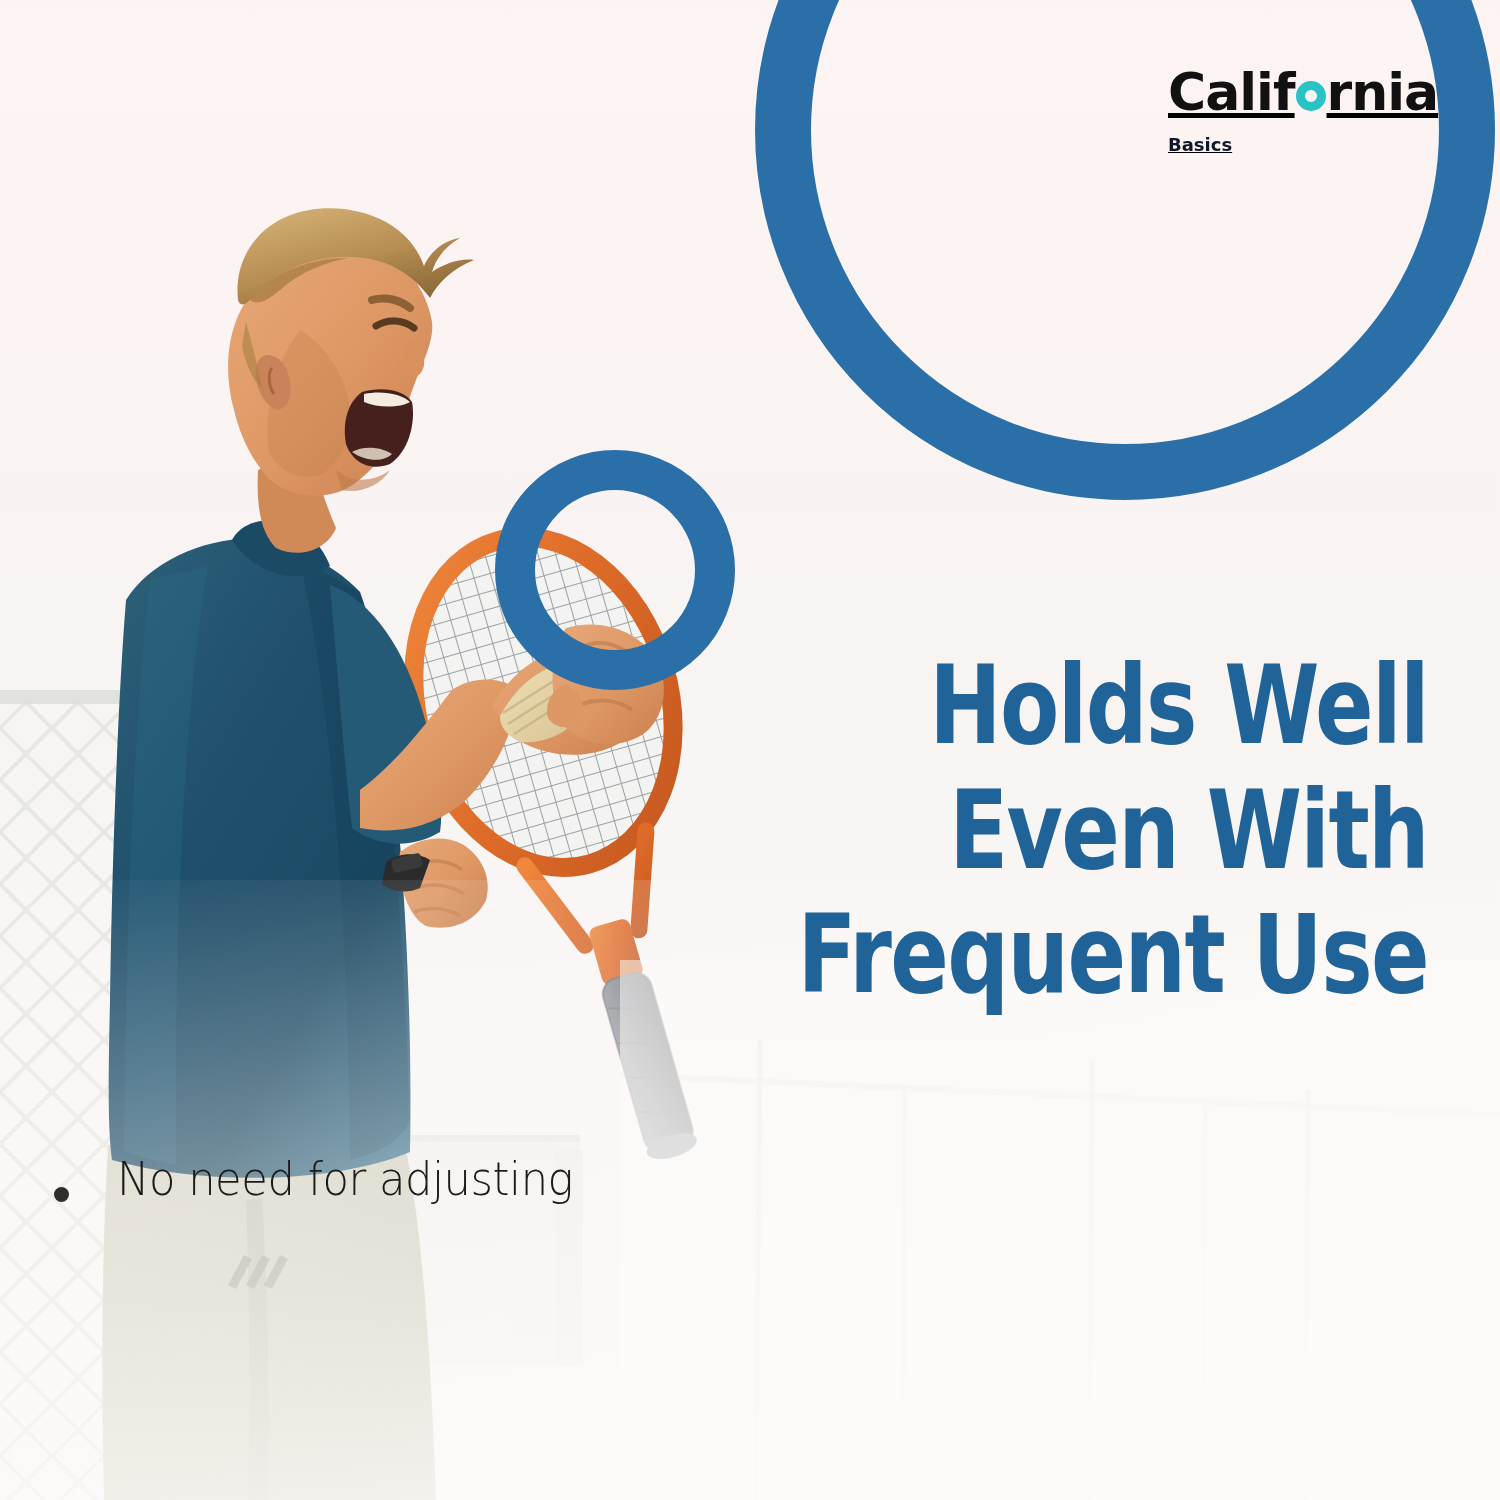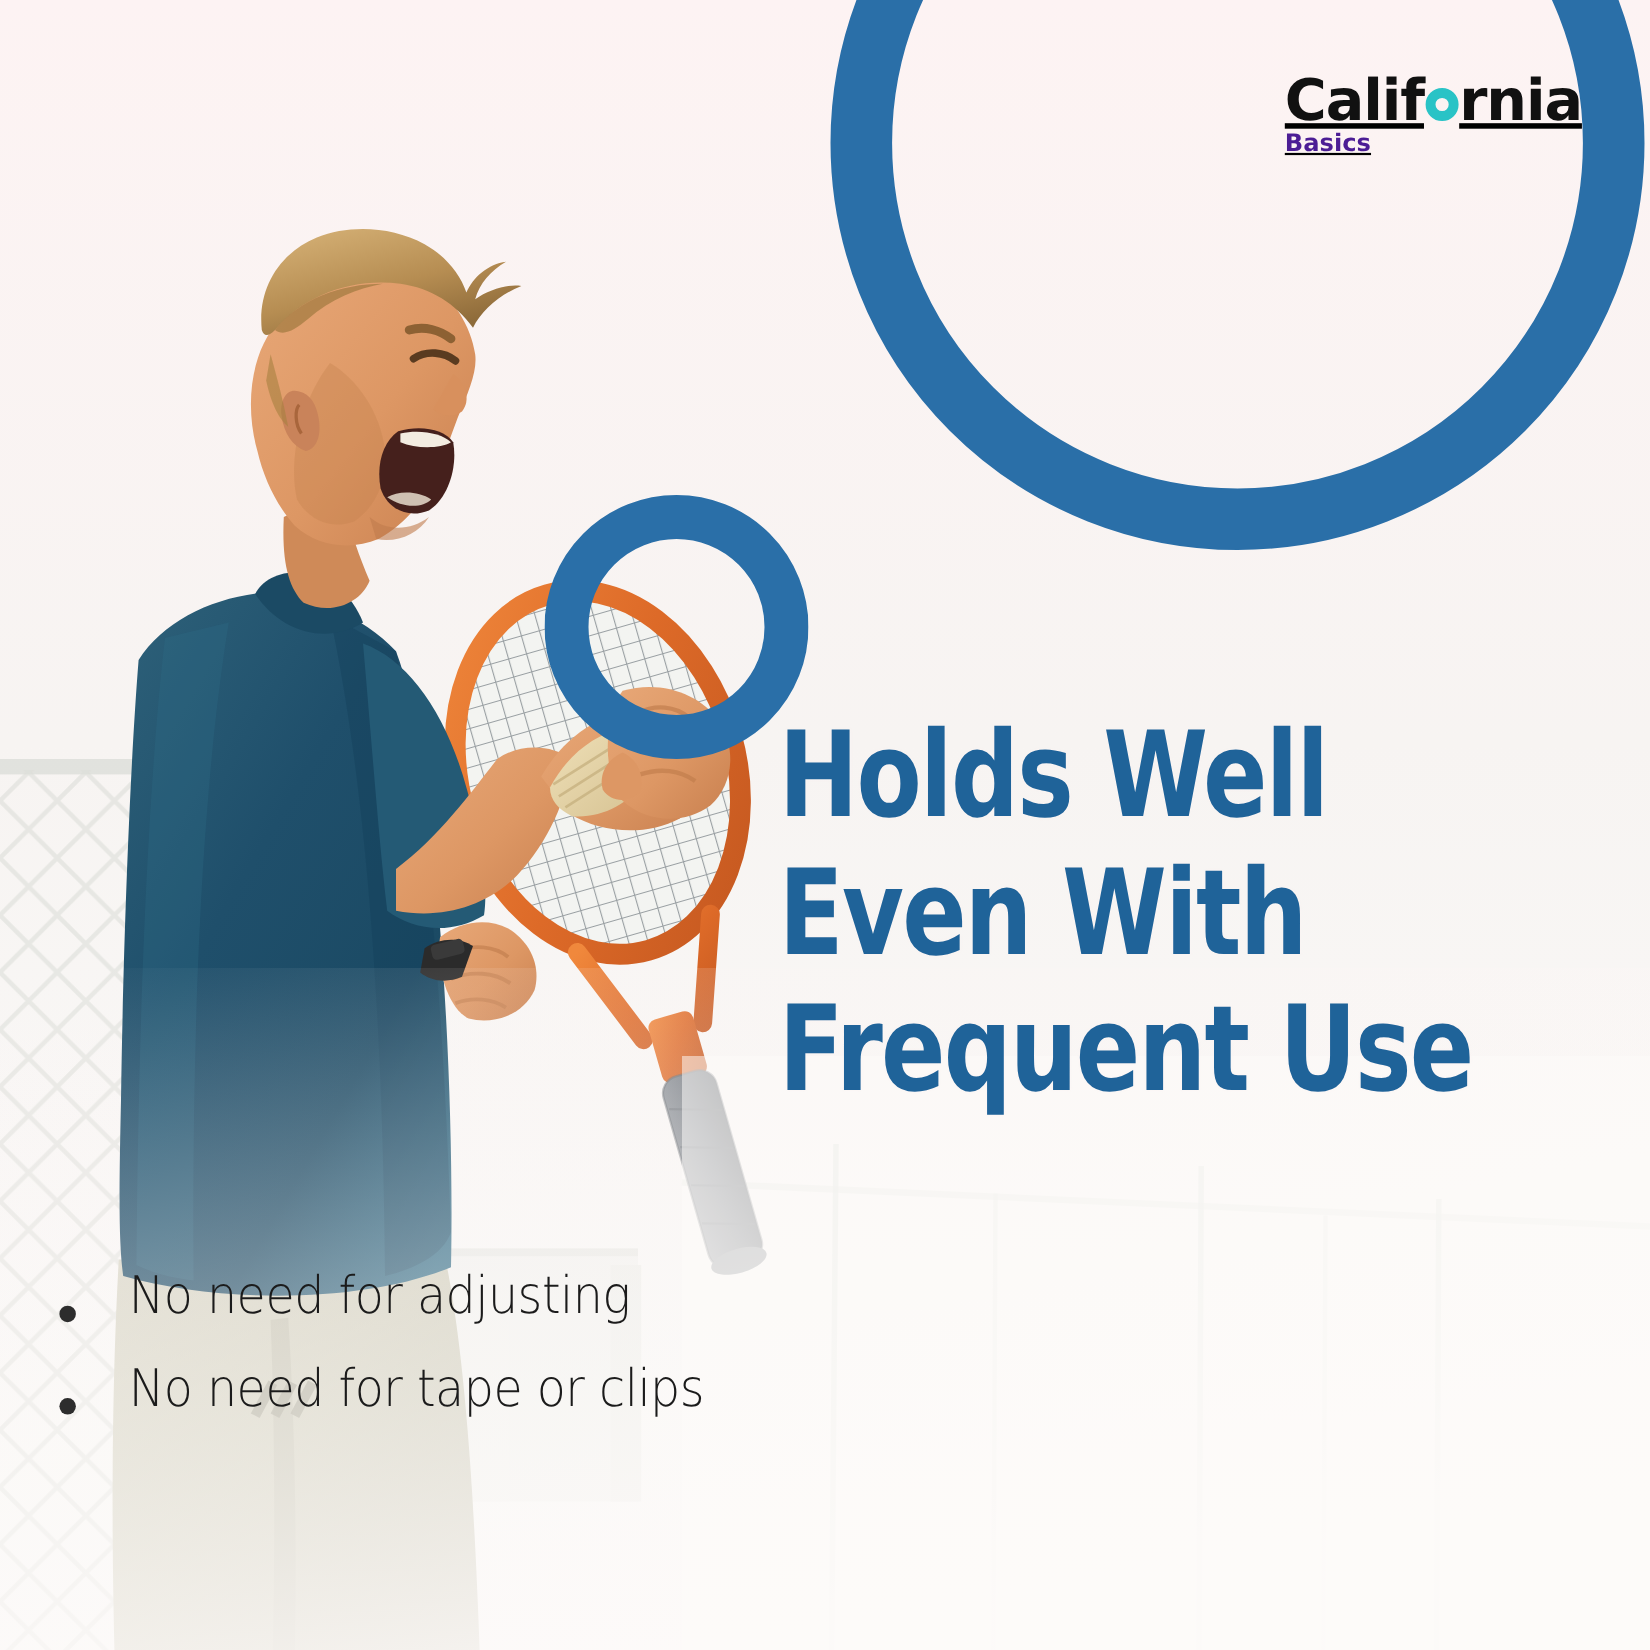--- a/index.html
+++ b/index.html
@@ -47,32 +47,33 @@
     display:inline-block;
     width:30px; height:30px;
     border-radius:50%;
     border:9px solid #29c3c6;
     vertical-align:-1px;
     margin:0 1px;
   }
   #logo-sub {
     font-family:"DejaVu Sans", sans-serif;
     font-weight:bold;
-    font-size:22px;
-    color:#4c1d95;
+    font-size:18px;
+    color:#0f172a;
     letter-spacing:0px;
-    margin-top:0;
+    margin-top:16px;
     margin-right:4px;
   }
 
   
   #headline {
     position:absolute;
     right:72px; top:655px;
     width:900px;
+    text-align:right;
   }
   #headline .hl {
     display:block;
     font-family:"DejaVu Sans", sans-serif;
     font-weight:bold;
     font-size:108px;
     line-height:0.95;
     color:#1f6399;
     letter-spacing:-2px;
     transform:scaleX(0.80);
@@ -362,19 +363,15 @@
     <span class="hl">Holds Well</span>
     <span class="hl">Even With</span>
     <span class="hl">Frequent Use</span>
   </div>
 
   <div id="bullets">
     <div class="bullet-row">
       <span class="bullet-dot"></span>
       <span class="bullet-text">No need for adjusting</span>
     </div>
-    <div class="bullet-row">
-      <span class="bullet-dot"></span>
-      <span class="bullet-text">No need for tape or clips</span>
-    </div>
   </div>
 
 </div>
 
 </body></html>

